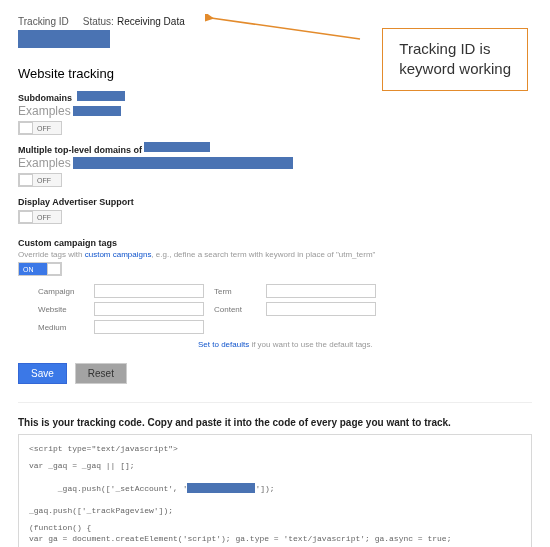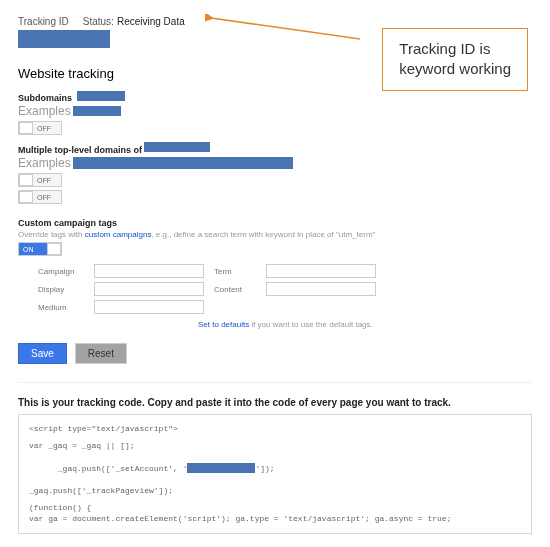--- a/index.html
+++ b/index.html
@@ -136,20 +136,21 @@
   </div>
   <div class="sub-line">
     <span class="ex-label">Examples</span>
     <span class="blackout s3"></span>
   </div>
   <div class="toggle">
     <div class="knob"></div>
       <span class="tlabel">OFF</span>
   </div>
 
+  <div class="sub-h">Display Advertiser Support</div>
   <div class="toggle">
     <div class="knob"></div>
       <span class="tlabel">OFF</span>
   </div>
 
   
   <div class="sub-h" style="margin-top:14px">Custom campaign tags</div>
   <div class="hint">
     <span>Override tags with </span><a class="link">custom campaigns</a><span>, e.g., define a search term with keyword in place of "utm_term"</span>
   </div>
@@ -157,21 +158,21 @@
     <span class="tlabel">ON</span>
       <div class="knob"></div>
   </div>
 
   <div class="form-grid">
     <label>Campaign</label>
     <input type="text" style="">
     <label>Term</label>
     <input type="text" style="">
 
-    <label>Display</label>
+    <label>Website</label>
     <input type="text" style="">
     <label>Content</label>
     <input type="text" style="">
 
     <label>Medium</label>
     <input type="text" style="">
     <span></span>
       <span></span>
   </div>
   <div class="defaults-note">

